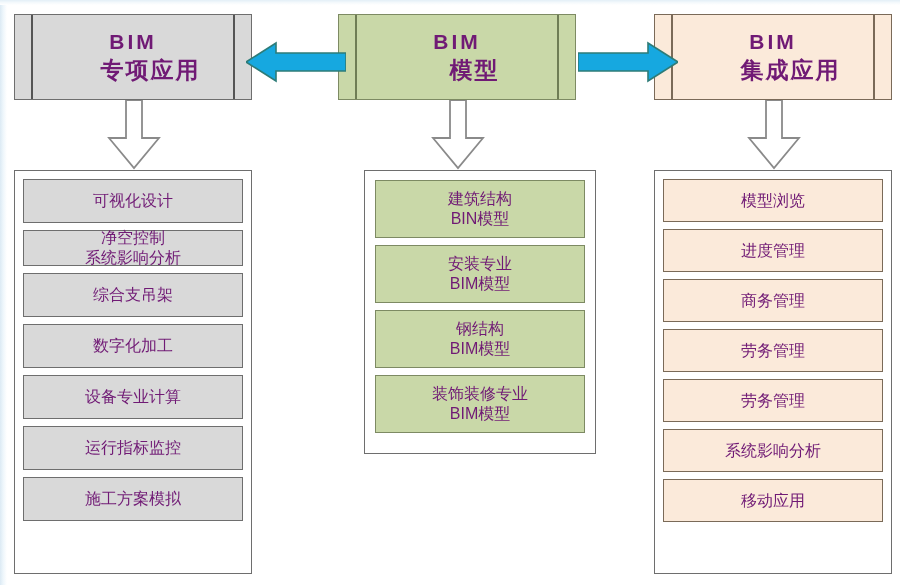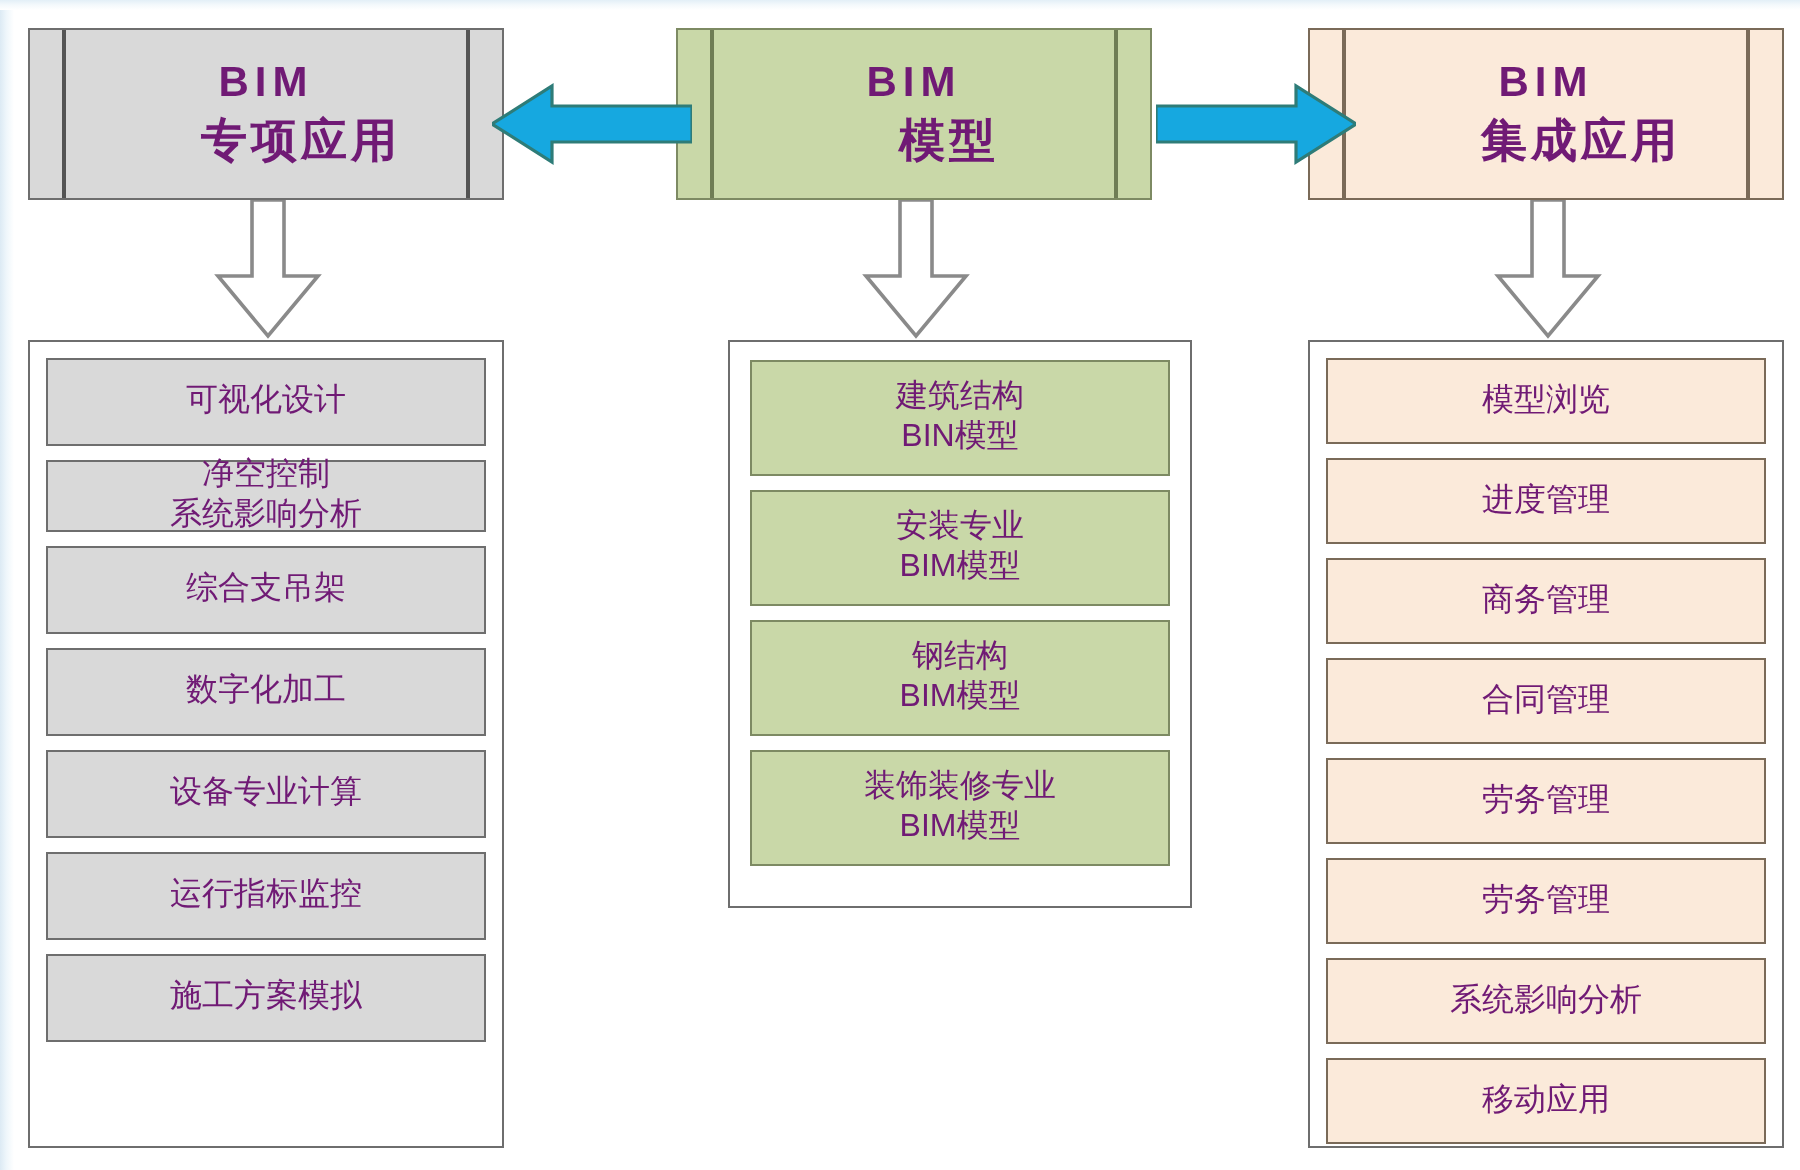--- a/index.html
+++ b/index.html
@@ -249,23 +249,20 @@
       <div class="item">
         <span>模型浏览</span>
       </div>
       <div class="item">
         <span>进度管理</span>
       </div>
       <div class="item">
         <span>商务管理</span>
       </div>
       <div class="item">
-        <span>合同管理</span>
-      </div>
-      <div class="item">
         <span>劳务管理</span>
       </div>
       <div class="item">
         <span>劳务管理</span>
       </div>
       <div class="item">
         <span>系统影响分析</span>
       </div>
       <div class="item">
         <span>移动应用</span>

